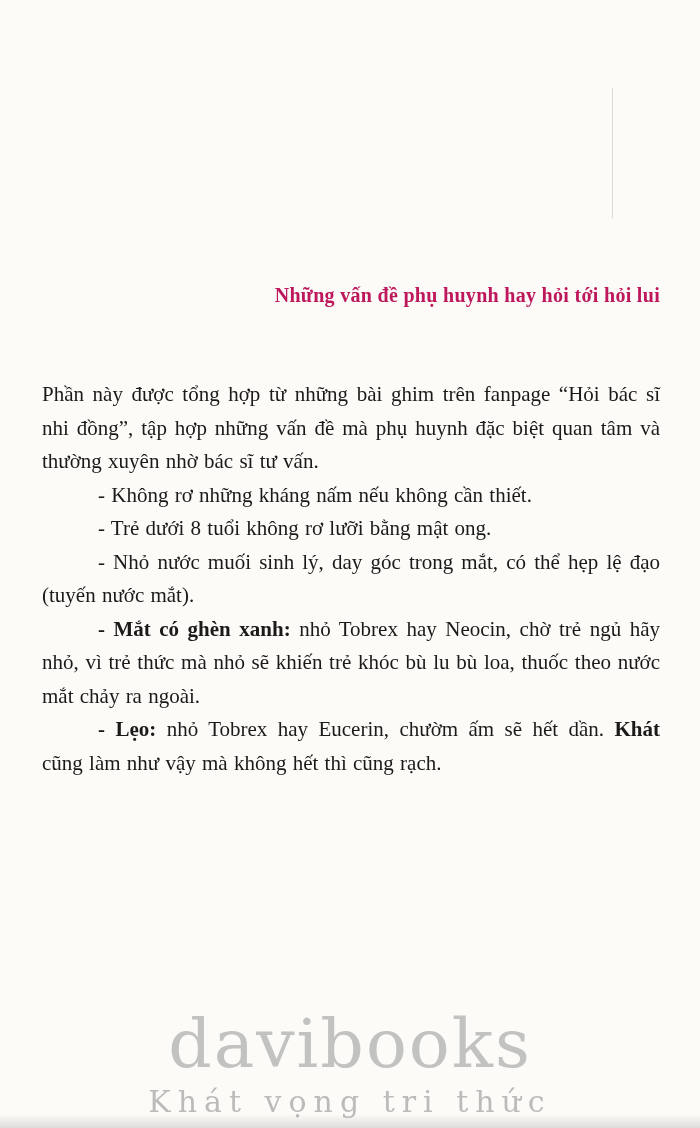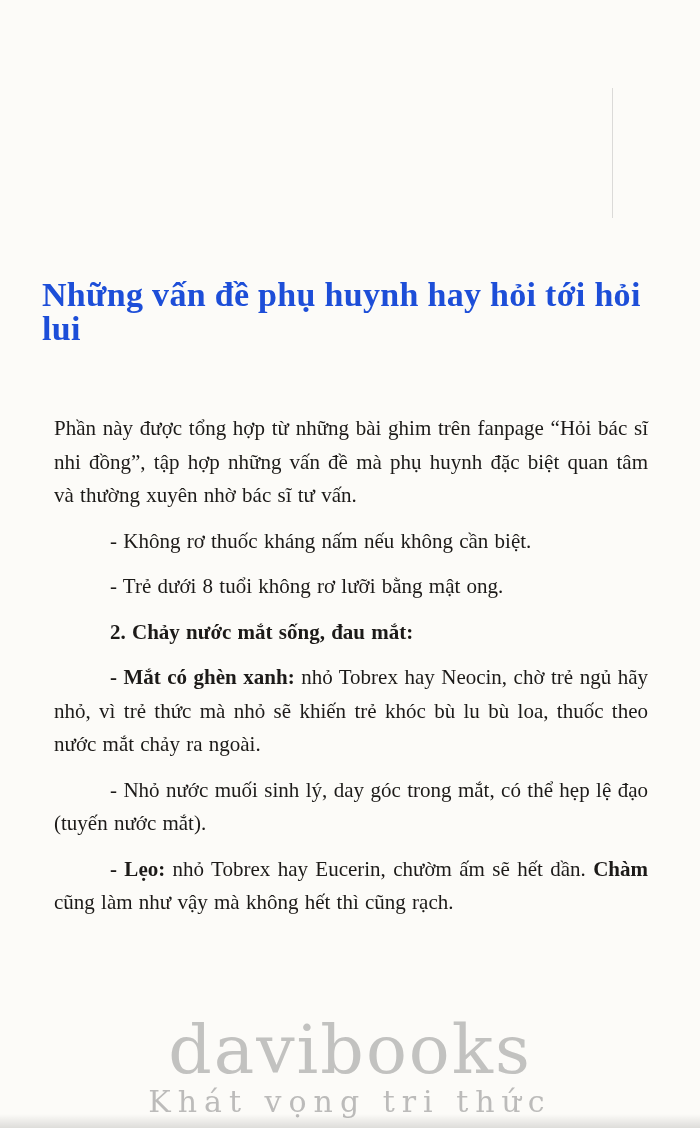--- a/index.html
+++ b/index.html
@@ -23,29 +23,29 @@
   .scan-line {
     position: absolute;
     top: 88px;
     left: 612px;
     width: 1px;
     height: 130px;
     background: rgba(120,120,120,0.25);
   }
   .title {
     margin: 278px 0 66px 0;
-    font-size: 34px;
+    font-size: 20px;
     line-height: 34px;
     font-weight: bold;
-    text-align: left;
+    text-align: right;
     letter-spacing: 0.3px;
-    color: #1d4ed8;
+    color: #be185d;
   }
   .content p {
-    margin: 12px;
+    margin: 0;
     font-size: 21px;
     line-height: 33.5px;
     text-align: justify;
     text-indent: 56px;
     word-spacing: 1px;
   }
   .content p.no-indent {
     text-indent: 0;
   }
   .content p.heading {
@@ -63,21 +63,21 @@
     pointer-events: none;
   }
   .wm-brand {
     font-size: 68px;
     line-height: 64px;
     font-family: "DejaVu Serif", serif;
     color: rgba(125, 125, 125, 0.45);
     letter-spacing: 2px;
   }
   .wm-slogan {
-    margin-top: 2px;
+    margin-top: 8px;
     font-size: 30px;
     line-height: 36px;
     font-family: "DejaVu Serif", serif;
     color: rgba(135, 135, 135, 0.55);
     letter-spacing: 7px;
   }
   
   .page::after {
     content: "";
     position: absolute;
@@ -95,31 +95,30 @@
   <div class="scan-line"></div>
 
   <h1 class="title">Những vấn đề phụ huynh hay hỏi tới hỏi lui</h1>
 
   <div class="content">
 
     <p class="no-indent"><span>Phần này được tổng hợp từ những bài ghim trên fanpage “Hỏi bác sĩ nhi đồng”, tập hợp những vấn đề mà phụ huynh đặc biệt quan tâm và thường xuyên nhờ bác sĩ tư vấn.</span></p>
 
 
 
-    <p><span>- Không rơ thuốc kháng nấm nếu không cần biệt.</span></p>
+    <p><span>- Không rơ những kháng nấm nếu không cần thiết.</span></p>
 
     <p><span>- Trẻ dưới 8 tuổi không rơ lưỡi bằng mật ong.</span></p>
 
-    <p class="heading"><span class="b">2. Chảy nước mắt sống, đau mắt:</span></p>
+
+    <p><span>- Nhỏ nước muối sinh lý, day góc trong mắt, có thể hẹp lệ đạo (tuyến nước mắt).</span></p>
 
     <p><span class="b">- Mắt có ghèn xanh:</span><span> nhỏ Tobrex hay Neocin, chờ trẻ ngủ hãy nhỏ, vì trẻ thức mà nhỏ sẽ khiến trẻ khóc bù lu bù loa, thuốc theo nước mắt chảy ra ngoài.</span></p>
 
-    <p><span>- Nhỏ nước muối sinh lý, day góc trong mắt, có thể hẹp lệ đạo (tuyến nước mắt).</span></p>
-
-    <p><span class="b">- Lẹo:</span><span> nhỏ Tobrex hay Eucerin, chườm ấm sẽ hết dần. </span><span class="b">Chàm</span><span> cũng làm như vậy mà không hết thì cũng rạch.</span></p>
+    <p><span class="b">- Lẹo:</span><span> nhỏ Tobrex hay Eucerin, chườm ấm sẽ hết dần. </span><span class="b">Khát</span><span> cũng làm như vậy mà không hết thì cũng rạch.</span></p>
 
 
 
   </div>
 
   <div class="watermark">
     <div class="wm-brand">davibooks</div>
     <div class="wm-slogan">Khát vọng tri thức</div>
   </div>
 

